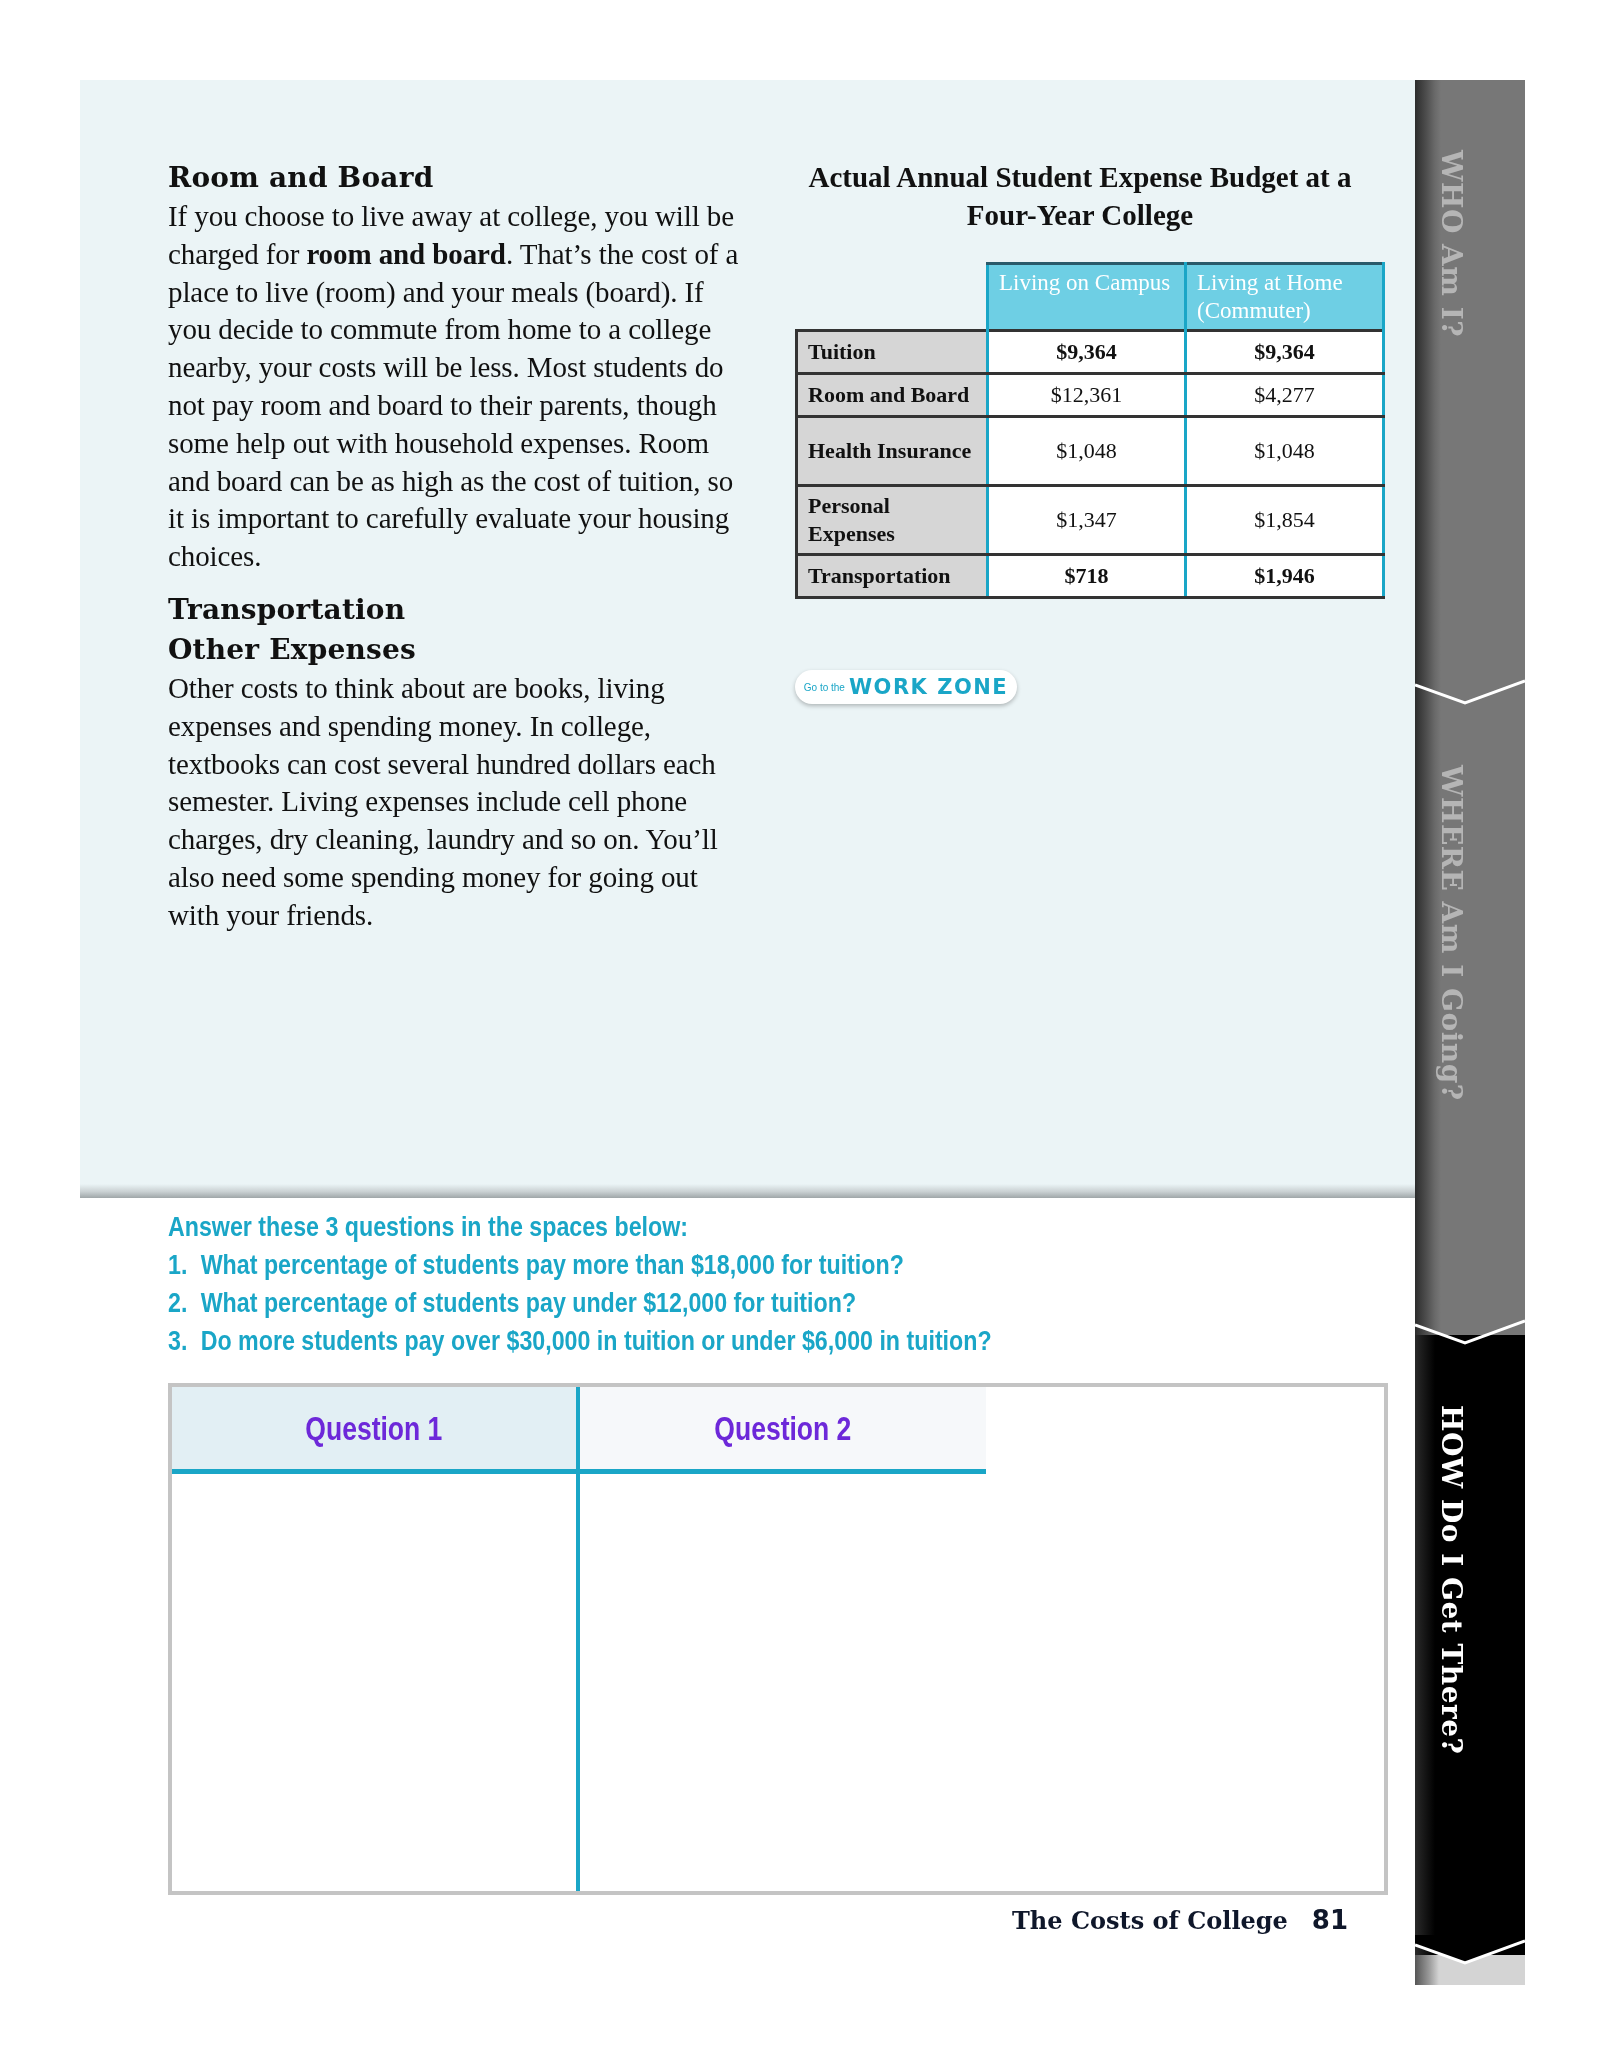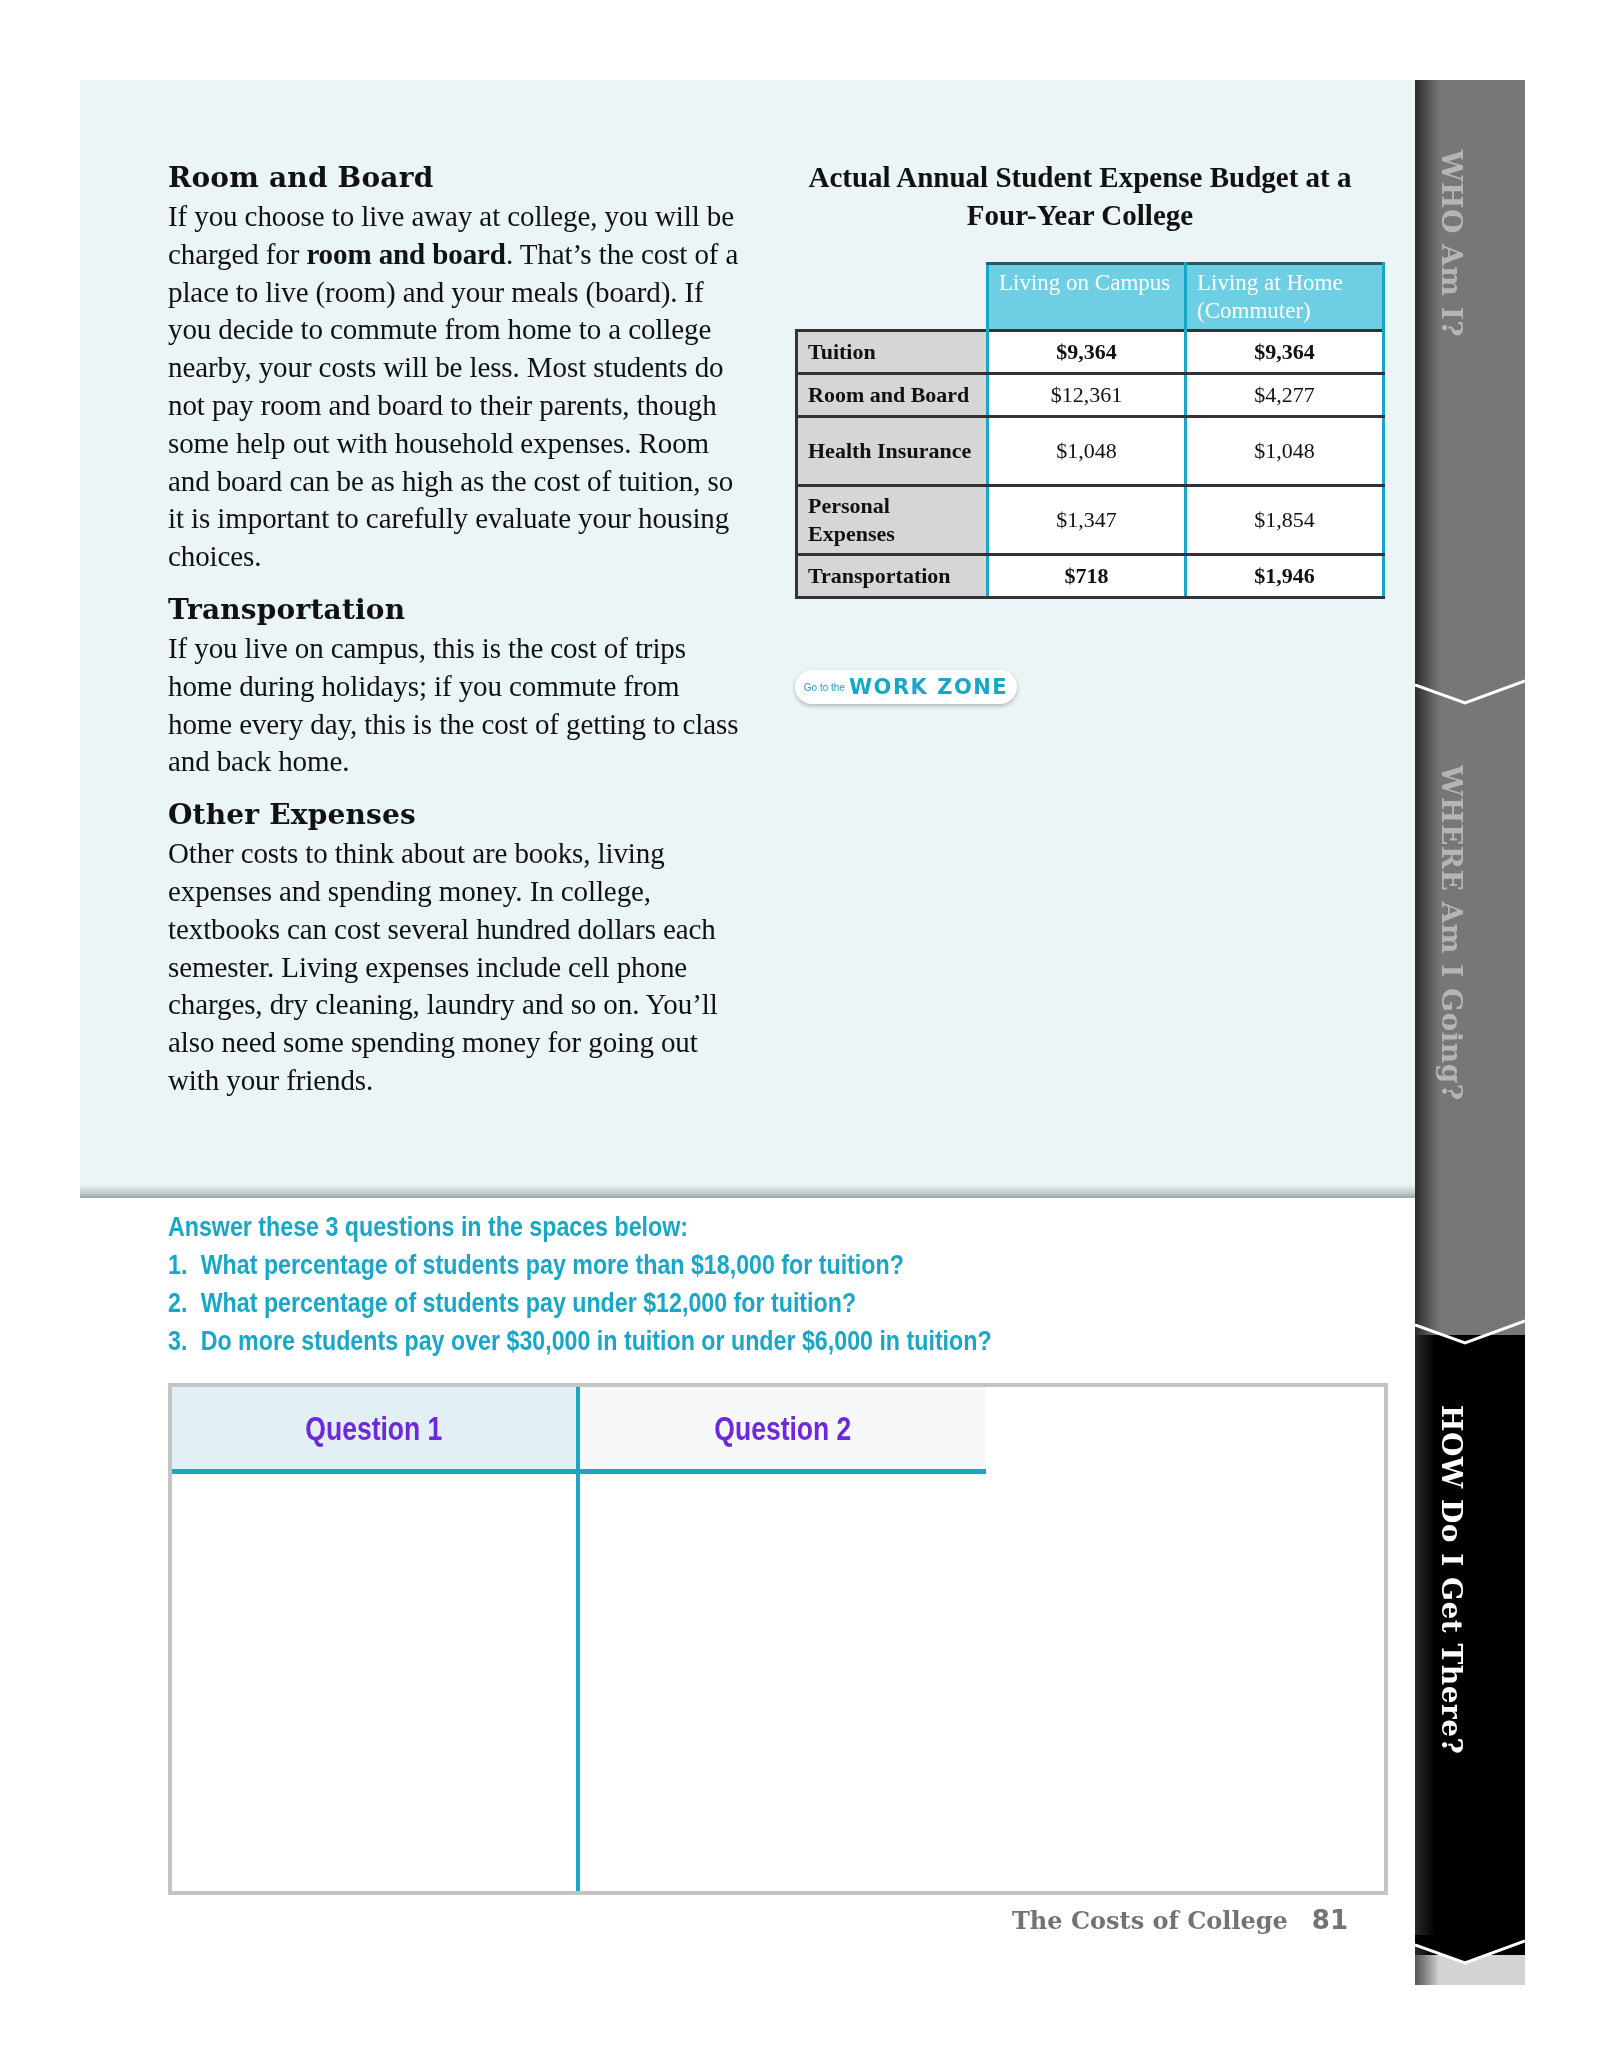--- a/index.html
+++ b/index.html
@@ -94,21 +94,21 @@
   .ans-space { height: 417px; }
   .col1 { left: 0; width: 404px; }
   .col2 { left: 404px; width: 406px; border-left: 4px solid #1aa6c7; }
   .col3 { left: 814px; width: 398px; border-left: 4px solid #1aa6c7; }
   .col1 .ans-hdr { background: #e2eff4; }
   .col2 .ans-hdr { background: #f6f8fa; }
   .col3 .ans-hdr { background: #b3cbd0; }
   
   .footer {
     position: absolute; left: 1012px; top: 1905px;
-    font-family: "DejaVu Serif", serif; font-weight: bold; font-size: 24px; color: #737373; text-align: center;
+    font-family: "DejaVu Serif", serif; font-weight: bold; font-size: 24px; color: #0f172a; text-align: center;
   }
   .footer .pg { margin-left: 24px; font-family: "DejaVu Sans", sans-serif; font-size: 26px; }
   
   .side {
     position: absolute; left: 1415px; top: 80px; width: 110px; height: 1905px;
   }
   .tab {
     position: absolute; left: 0; width: 110px;
     background: linear-gradient(to right, #2c2c2c 0px, #4a4a4a 10px, #6a6a6a 20px, #777 26px, #777 100%);
   }
@@ -129,21 +129,20 @@
 </head>
 <body>
 
 <div class="panel"></div>
 <div class="panel-shadow"></div>
 
 <div class="left-col">
   <h2 class="sec-heading">Room and Board</h2>
   <p class="sec-body"><span>If you choose to live away at college, you will be charged for </span><b>room and board</b><span>. That’s the cost of a place to live (room) and your meals (board). If you decide to commute from home to a college nearby, your costs will be less. Most students do not pay room and board to their parents, though some help out with household expenses. Room and board can be as high as the cost of tuition, so it is important to carefully evaluate your housing choices.</span></p>
   <h2 class="sec-heading" id="h-transport">Transportation</h2>
-  <p class="sec-body">If you live on campus, this is the cost of trips home during holidays; if you commute from home every day, this is the cost of getting to class and back home.</p>
   <h2 class="sec-heading">Other Expenses</h2>
   <p class="sec-body">Other costs to think about are books, living expenses and spending money. In college, textbooks can cost several hundred dollars each semester. Living expenses include cell phone charges, dry cleaning, laundry and so on. You’ll also need some spending money for going out with your friends.</p>
 </div>
 
 <div class="tbl-title">Actual Annual Student Expense Budget at a Four-Year College</div>
 <table class="budget">
   <thead>
     <tr>
       <th class="blank"></th>
       <th class="hdr">Living on Campus</th>

